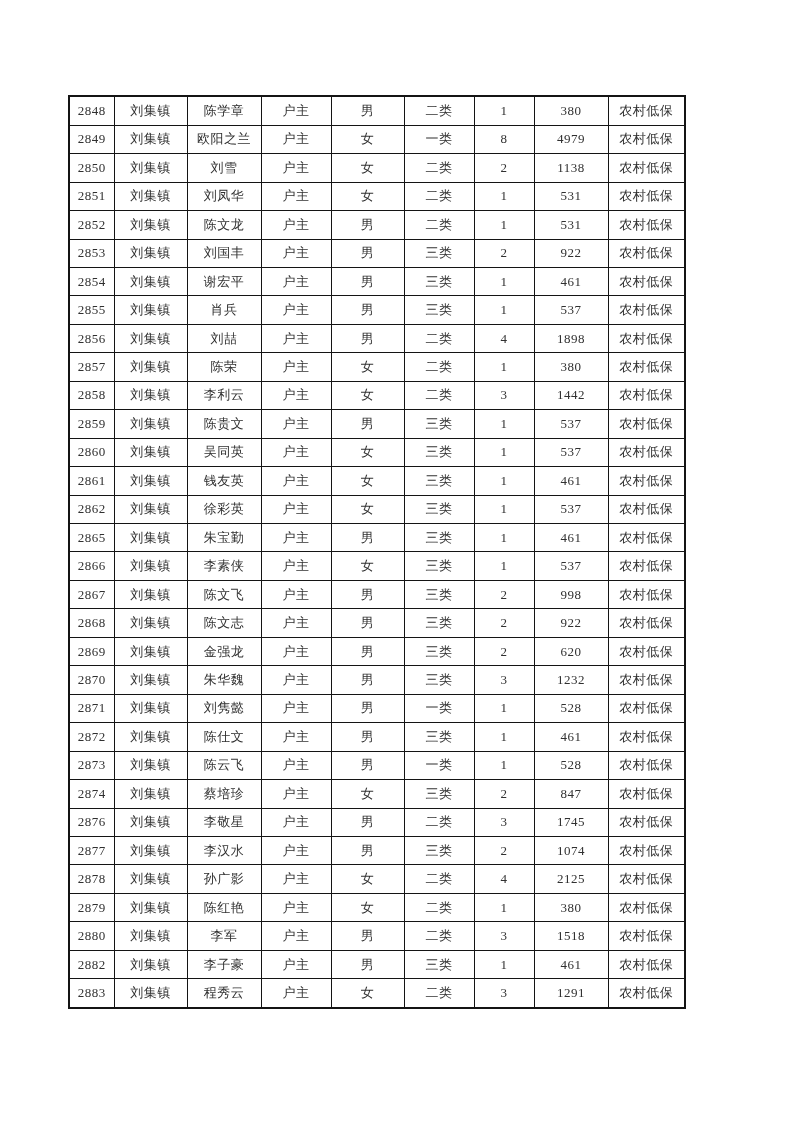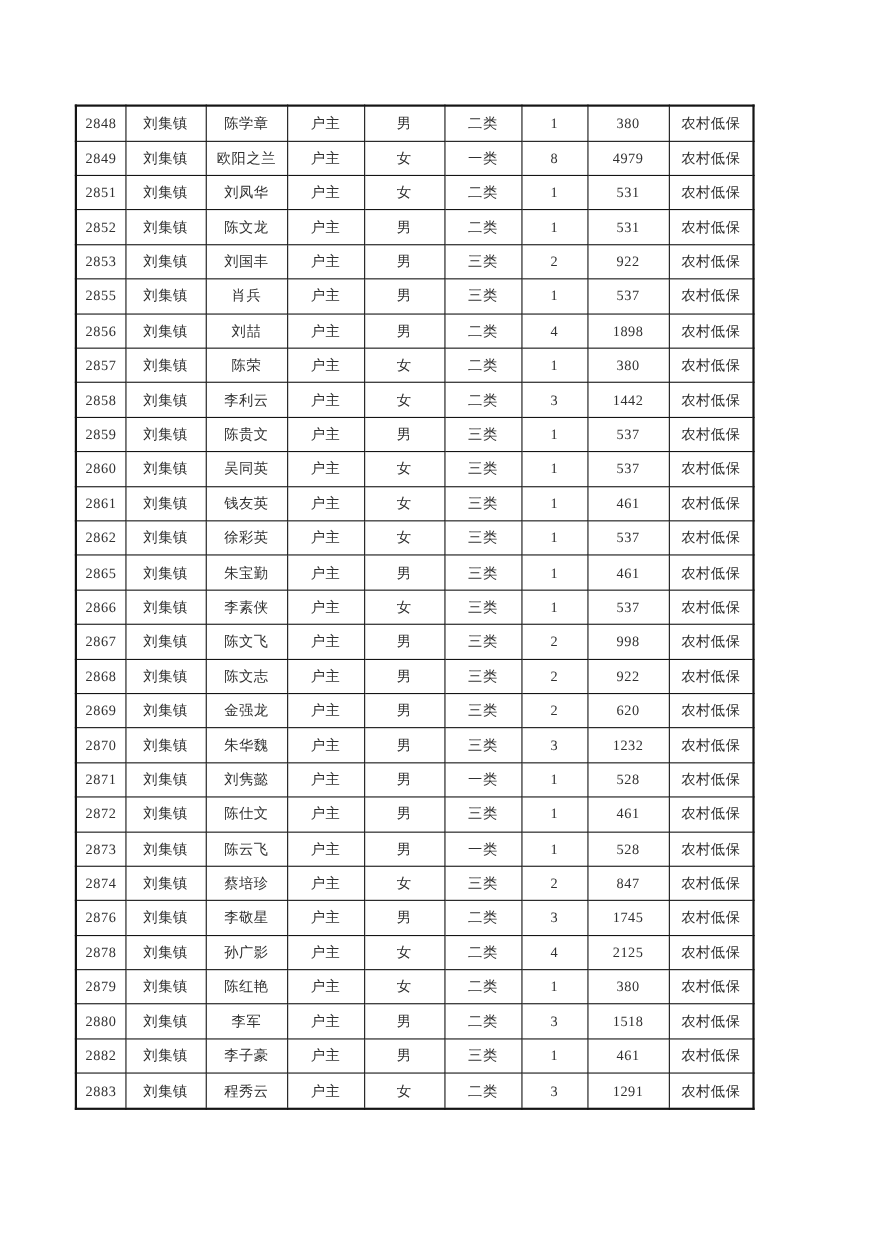--- a/index.html
+++ b/index.html
@@ -87,20 +87,31 @@
           <td>刘集镇</td>
           <td>欧阳之兰</td>
           <td>户主</td>
           <td>女</td>
           <td>一类</td>
           <td>8</td>
           <td>4979</td>
           <td>农村低保</td>
         </tr>
         <tr>
+          <td>2850</td>
+          <td>刘集镇</td>
+          <td>刘雪</td>
+          <td>户主</td>
+          <td>女</td>
+          <td>二类</td>
+          <td>2</td>
+          <td>1138</td>
+          <td>农村低保</td>
+        </tr>
+        <tr>
           <td>2851</td>
           <td>刘集镇</td>
           <td>刘凤华</td>
           <td>户主</td>
           <td>女</td>
           <td>二类</td>
           <td>1</td>
           <td>531</td>
           <td>农村低保</td>
         </tr>
@@ -117,20 +128,31 @@
         </tr>
         <tr>
           <td>2853</td>
           <td>刘集镇</td>
           <td>刘国丰</td>
           <td>户主</td>
           <td>男</td>
           <td>三类</td>
           <td>2</td>
           <td>922</td>
+          <td>农村低保</td>
+        </tr>
+        <tr>
+          <td>2854</td>
+          <td>刘集镇</td>
+          <td>谢宏平</td>
+          <td>户主</td>
+          <td>男</td>
+          <td>三类</td>
+          <td>1</td>
+          <td>461</td>
           <td>农村低保</td>
         </tr>
         <tr>
           <td>2855</td>
           <td>刘集镇</td>
           <td>肖兵</td>
           <td>户主</td>
           <td>男</td>
           <td>三类</td>
           <td>1</td>
@@ -326,20 +348,31 @@
         </tr>
         <tr>
           <td>2876</td>
           <td>刘集镇</td>
           <td>李敬星</td>
           <td>户主</td>
           <td>男</td>
           <td>二类</td>
           <td>3</td>
           <td>1745</td>
+          <td>农村低保</td>
+        </tr>
+        <tr>
+          <td>2877</td>
+          <td>刘集镇</td>
+          <td>李汉水</td>
+          <td>户主</td>
+          <td>男</td>
+          <td>三类</td>
+          <td>2</td>
+          <td>1074</td>
           <td>农村低保</td>
         </tr>
         <tr>
           <td>2878</td>
           <td>刘集镇</td>
           <td>孙广影</td>
           <td>户主</td>
           <td>女</td>
           <td>二类</td>
           <td>4</td>

